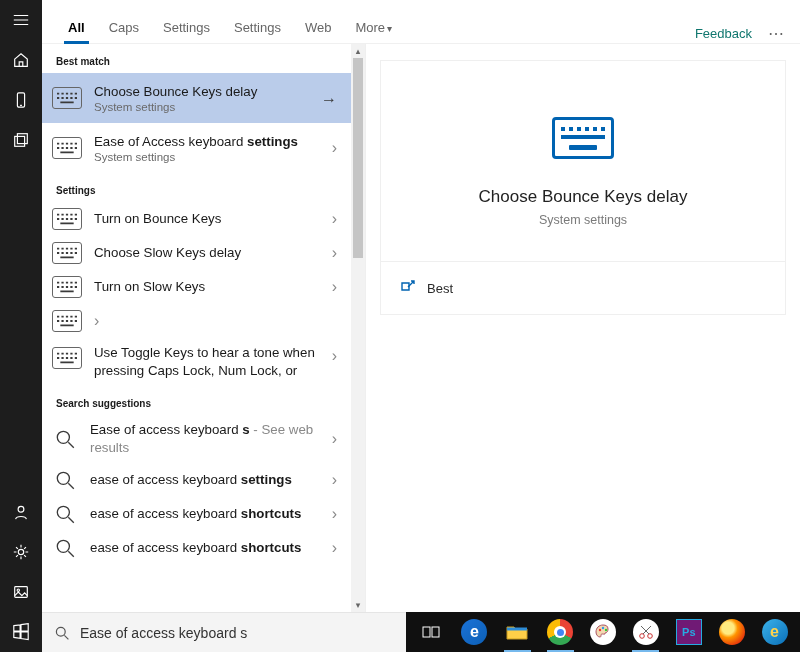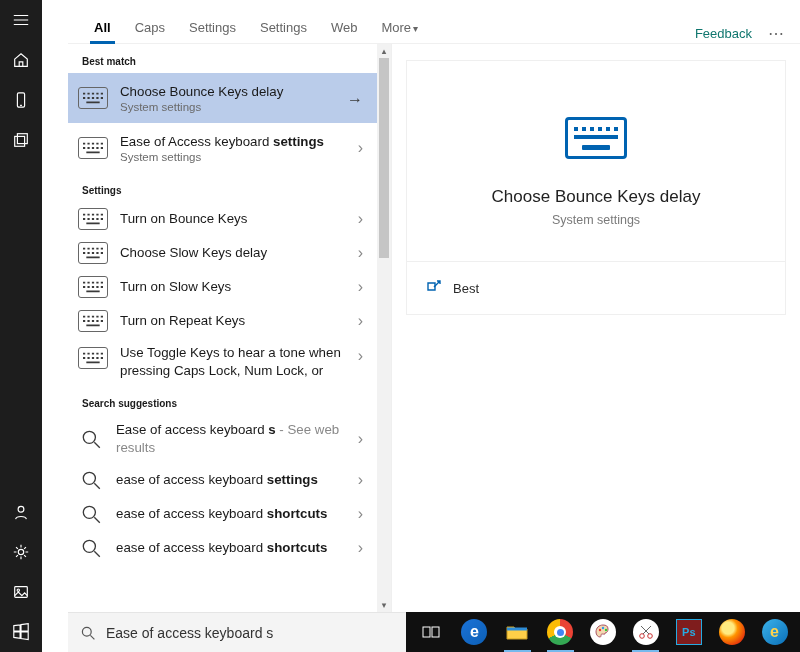--- a/index.html
+++ b/index.html
@@ -4,21 +4,21 @@
   <style>
     * { margin: 0; padding: 0; box-sizing: border-box; font-family: "Segoe UI", Tahoma, sans-serif; }
     body { width: 800px; height: 652px; overflow: hidden; background: #e6e6e6; }
     .root { display: flex; width: 100%; height: 100%; }
     .leftbar { width: 42px; background: #1d1d1d; display: flex; flex-direction: column; }
     .leftbar .top { flex: none; }
     .leftbar .spacer { flex: 1; }
     .leftbar .item { width: 42px; height: 40px; display: flex; align-items: center; justify-content: center; color: #fff; }
     .leftbar .item svg { width: 18px; height: 18px; stroke: #fff; fill: none; stroke-width: 1.3; }
     .leftbar .win svg { width: 18px; height: 18px; }
-    .main { flex: 1; display: flex; flex-direction: column; background: #fff; padding-left: 26px; }
+    .main { flex: 1; display: flex; flex-direction: column; background: #fff; }
     .tabs { height: 44px; display: flex; align-items: flex-end; padding: 0 14px; border-bottom: 1px solid #f0f0f0; }
     .tab { font-size: 13px; color: #666; padding: 10px 12px 8px; position: relative; cursor: pointer; }
     .tab.active { color: #000; font-weight: 600; }
     .tab.active::after { content: ""; position: absolute; left: 8px; right: 8px; bottom: -1px; height: 3px; background: #0063b1; }
     .tab .caret { font-size: 10px; margin-left: 2px; }
     .tabs .right { margin-left: auto; display: flex; align-items: center; gap: 16px; }
     .feedback { font-size: 13px; color: #0f766e; }
     .more-dots { font-size: 16px; color: #666; letter-spacing: 2px; }
     .content { flex: 1; display: flex; min-height: 0; }
     .results { width: 324px; border-right: 1px solid #efefef; display: flex; min-height: 0; }
@@ -205,23 +205,20 @@
                 <div class="title">Turn on Slow Keys</div>
               </div>
             <div class="chev">›</div>
           </div>
           <div class="row">
             <div class="icon boxed">
                 <svg viewBox="0 0 24 18">
                   <path d="M3 5h2M7 5h2M11 5h2M15 5h2M19 5h2M3 9h2M7 9h2M11 9h2M15 9h2M19 9h2M6 13h12" stroke-width="1.6"></path>
                 </svg>
               </div>
-            <div class="body">
-                <div class="title">Turn on Repeat Keys</div>
-              </div>
             <div class="chev">›</div>
           </div>
           <div class="row">
             <div class="icon boxed" style="align-self:flex-start;margin-top:3px;">
                 <svg viewBox="0 0 24 18">
                   <path d="M3 5h2M7 5h2M11 5h2M15 5h2M19 5h2M3 9h2M7 9h2M11 9h2M15 9h2M19 9h2M6 13h12" stroke-width="1.6"></path>
                 </svg>
               </div>
             <div class="body">
                 <div class="title">Use Toggle Keys to hear a tone when pressing Caps Lock, Num Lock, or</div>
@@ -358,21 +355,21 @@
             <div class="dot" style="background:#fff;">
               <svg width="16" height="16" viewBox="0 0 16 16" fill="none" stroke="#c33">
                 <circle cx="4" cy="12" r="2.3"></circle>
                 <circle cx="12" cy="12" r="2.3"></circle>
                 <path d="M5 10L13 2M11 10L3 2" stroke="#666"></path>
               </svg>
             </div>
             <div class="tb-indic"></div>
           </div>
         <div class="tb-item">
-            <div style="width:26px;height:26px;background:#7f1d1d;border:1px solid #27aae1;display:flex;align-items:center;justify-content:center;color:#27aae1;font-size:11px;font-weight:bold;">Ps</div>
+            <div style="width:26px;height:26px;background:#701a75;border:1px solid #27aae1;display:flex;align-items:center;justify-content:center;color:#27aae1;font-size:11px;font-weight:bold;">Ps</div>
           </div>
         <div class="tb-item">
             <div class="dot" style="background:radial-gradient(circle at 35% 35%,#ffea80 0 25%,#ff9500 40%,#e6390b 75%,#a3195b 100%);"></div>
           </div>
         <div class="tb-item">
             <div class="dot" style="background:linear-gradient(135deg,#3bb2ea,#0a6fb8);color:#ffd34e;font-weight:bold;">e</div>
           </div>
       </div>
     </div>
   </div>

